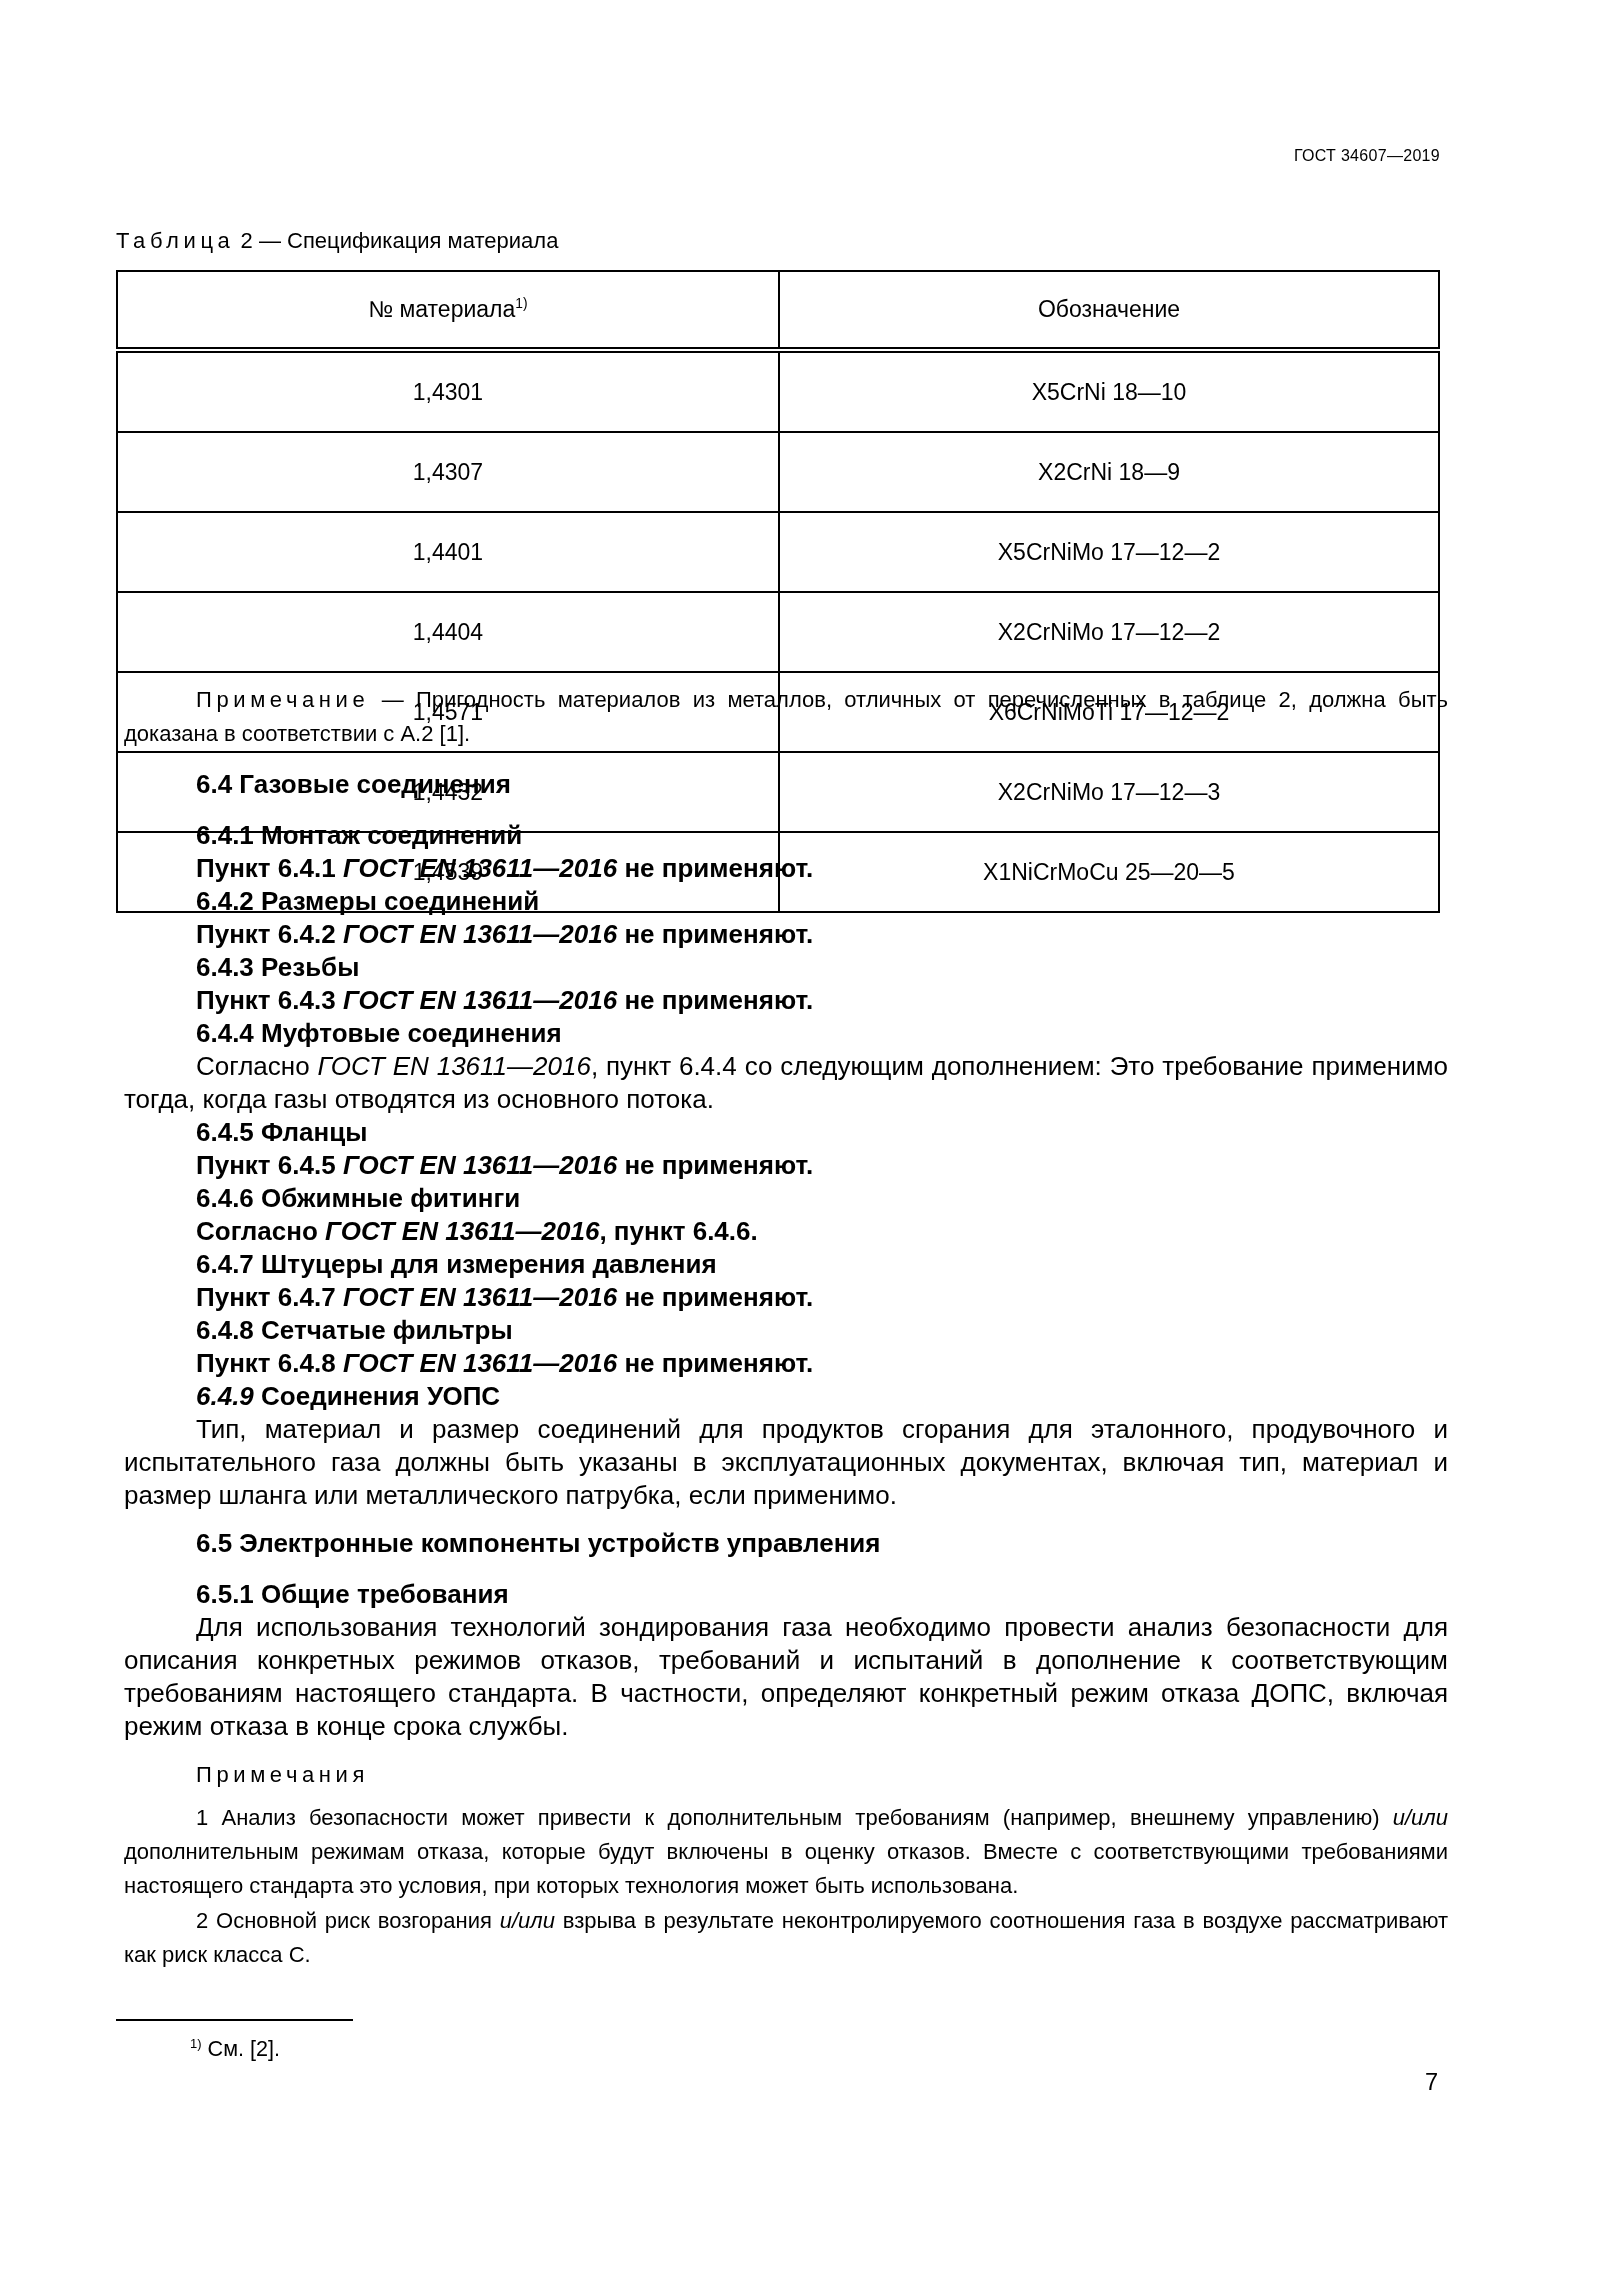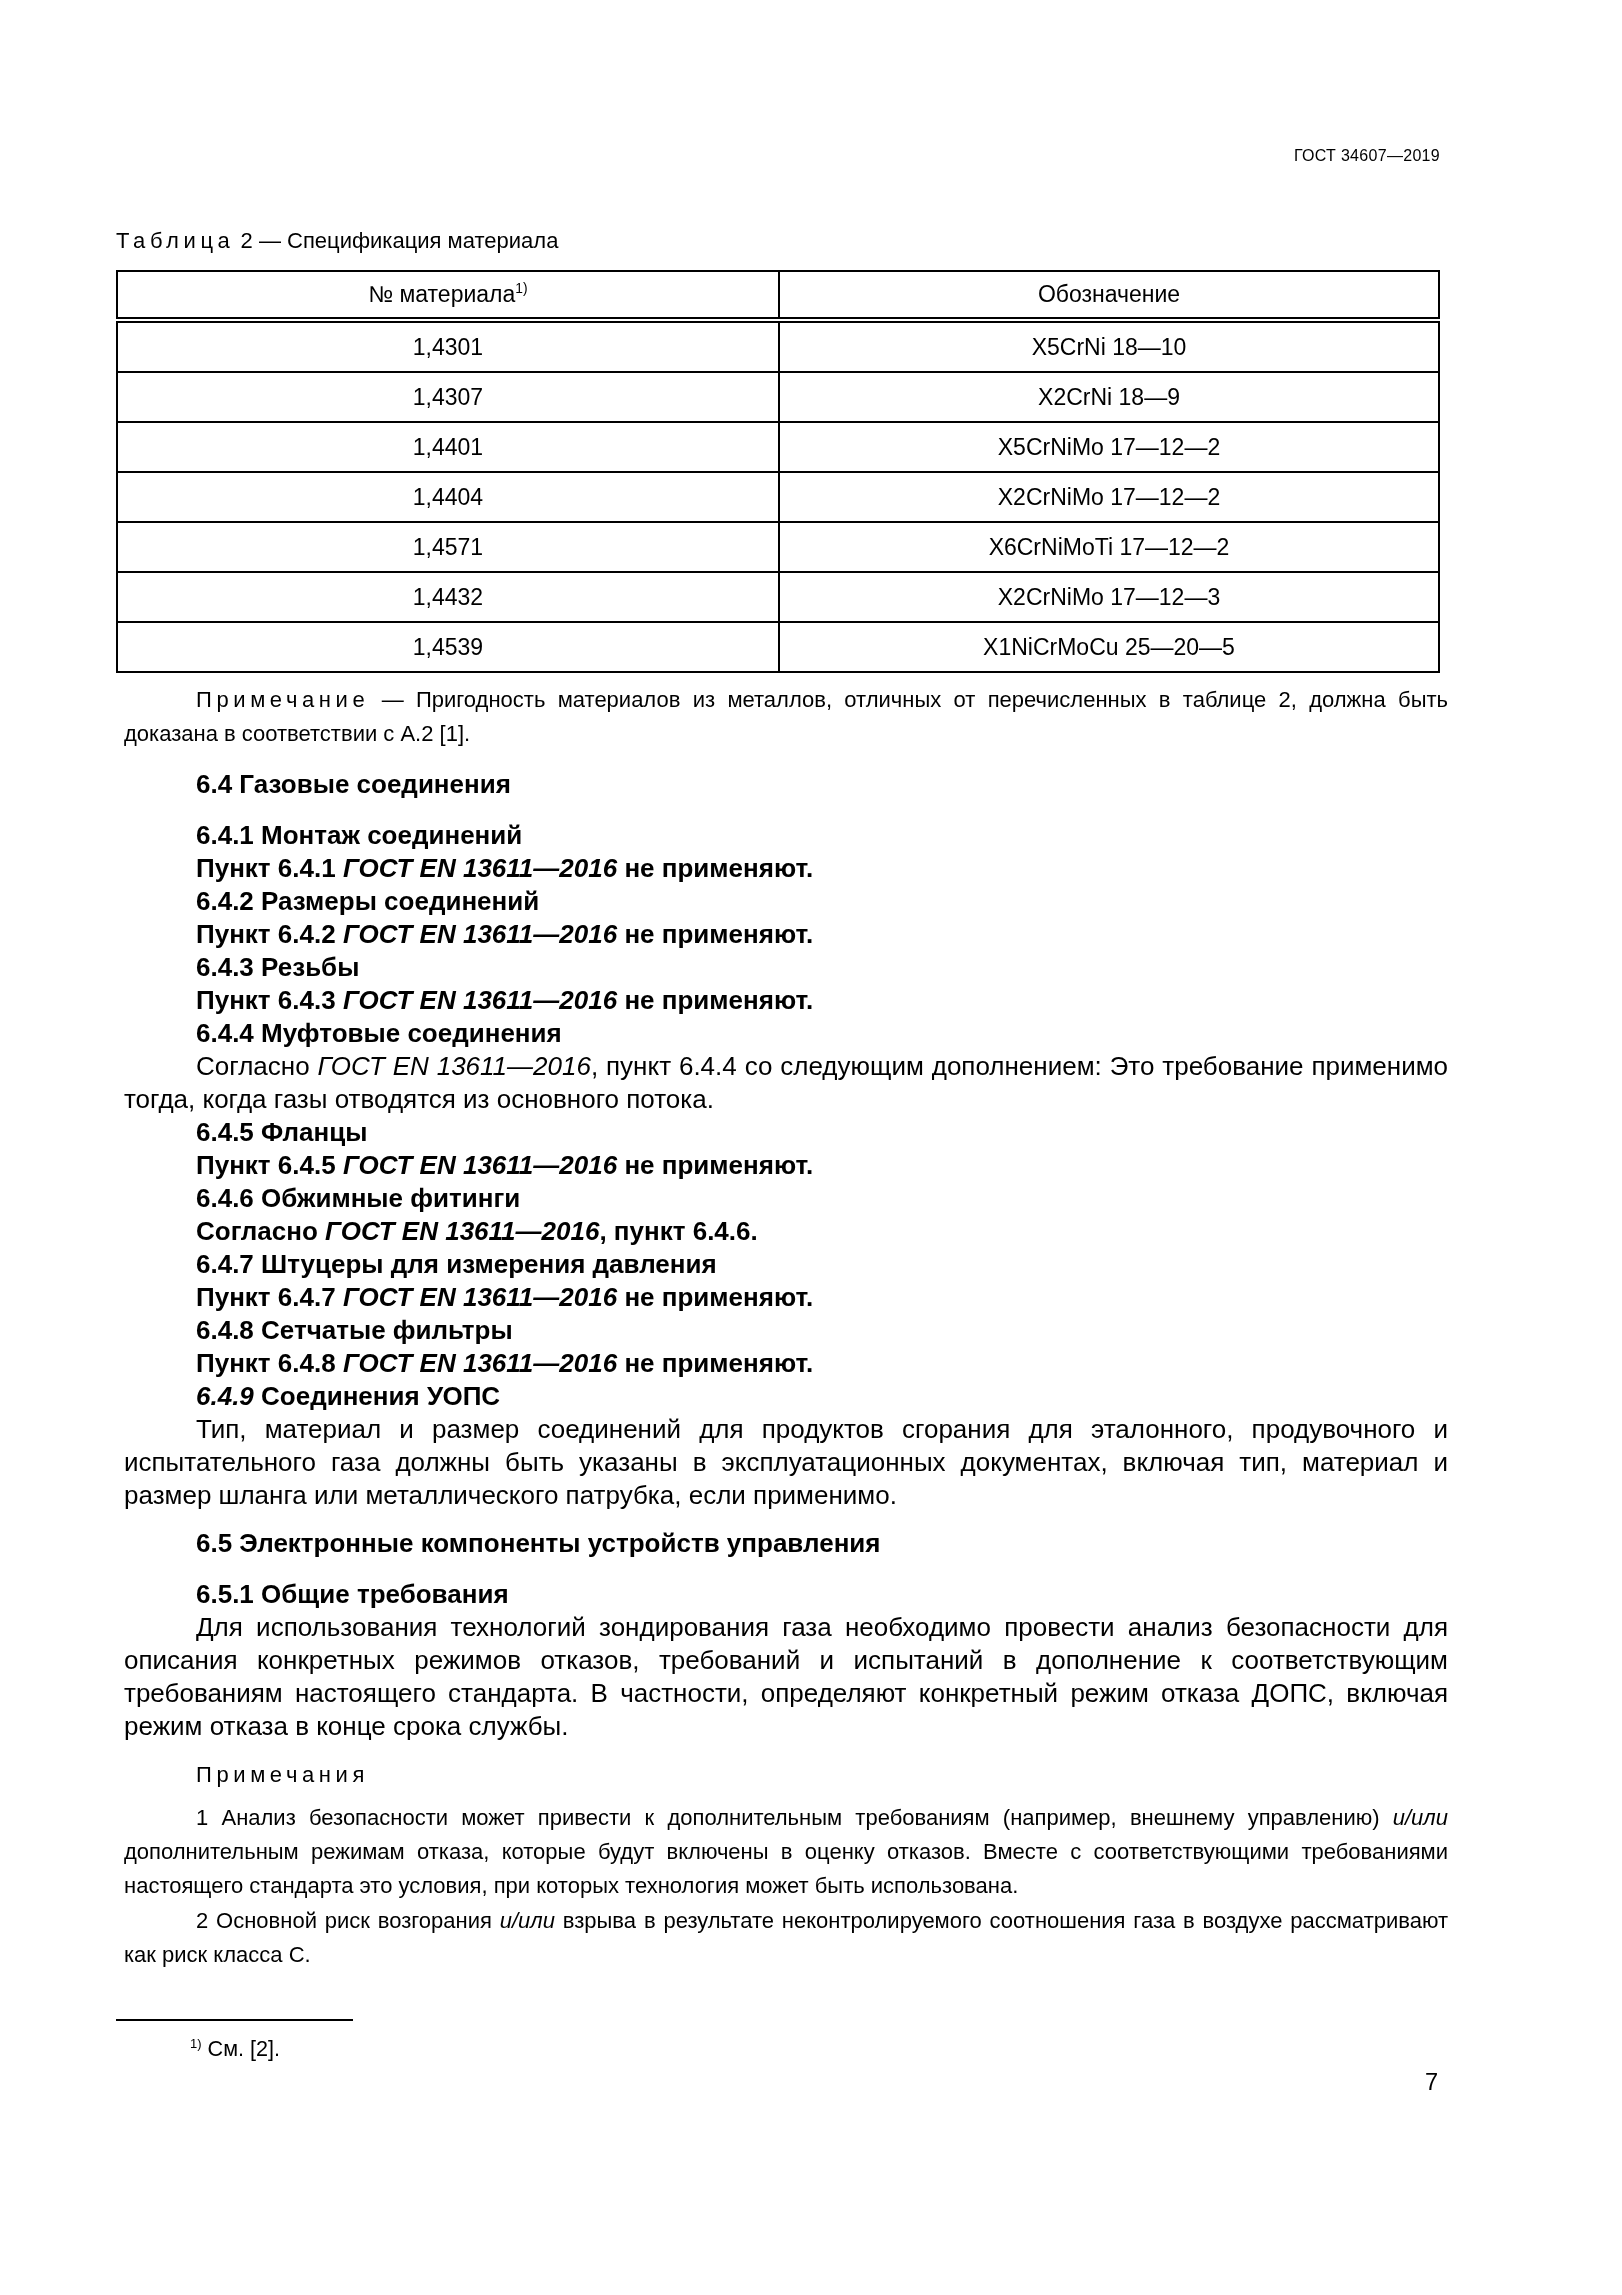--- a/index.html
+++ b/index.html
@@ -15,21 +15,21 @@
     .table-caption {
       position: absolute; left: 116px; top: 228px; font-size: 22px;
     }
     .table-caption .spaced { letter-spacing: 4.6px; }
     table.spec {
       position: absolute; left: 116px; top: 270px; width: 1324px;
       border-collapse: collapse; border: 2.6px solid #000;
       font-size: 23px; table-layout: fixed;
     }
     table.spec th, table.spec td {
-      text-align: center; font-weight: normal; height: 46px; padding: 1px;
+      text-align: center; font-weight: normal; height: 46px; padding: 16px;
       border-left: 2px solid #000; border-right: 2px solid #000;
       border-top: 2.6px solid #000; border-bottom: 2.6px solid #000;
     }
     table.spec th { height: 43px; border-bottom: 6.5px double #000; }
     table.spec col.c1 { width: 662px; }
     sup { font-size: 60%; vertical-align: 9.2px; line-height: 0; }
 
     .flow { position: absolute; left: 124px; width: 1324px; }
     .note-line { font-size: 22px; line-height: 34px; text-align: justify; }
     .indent { text-indent: 72px; }

